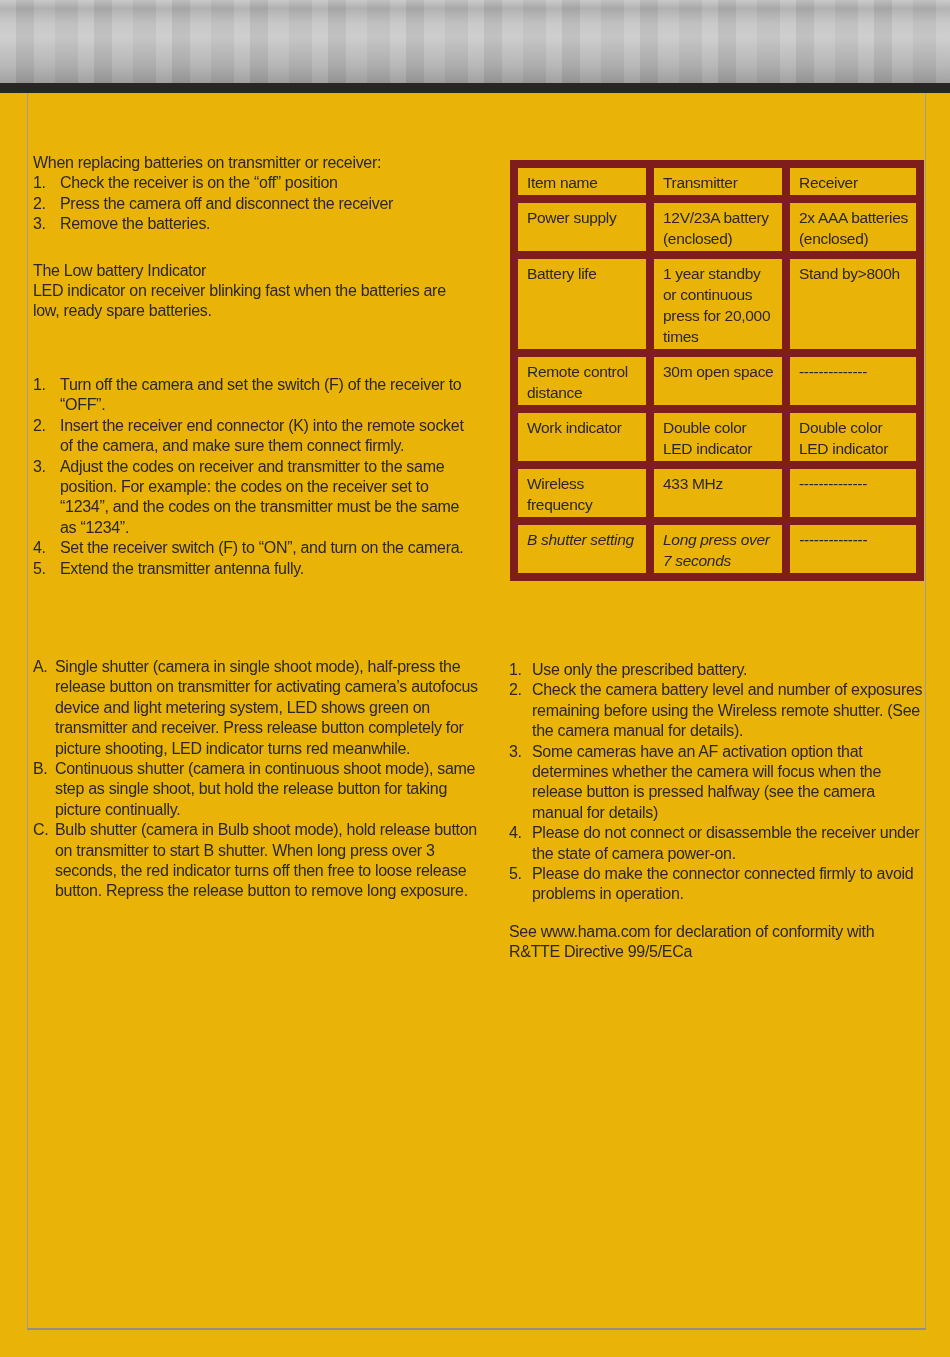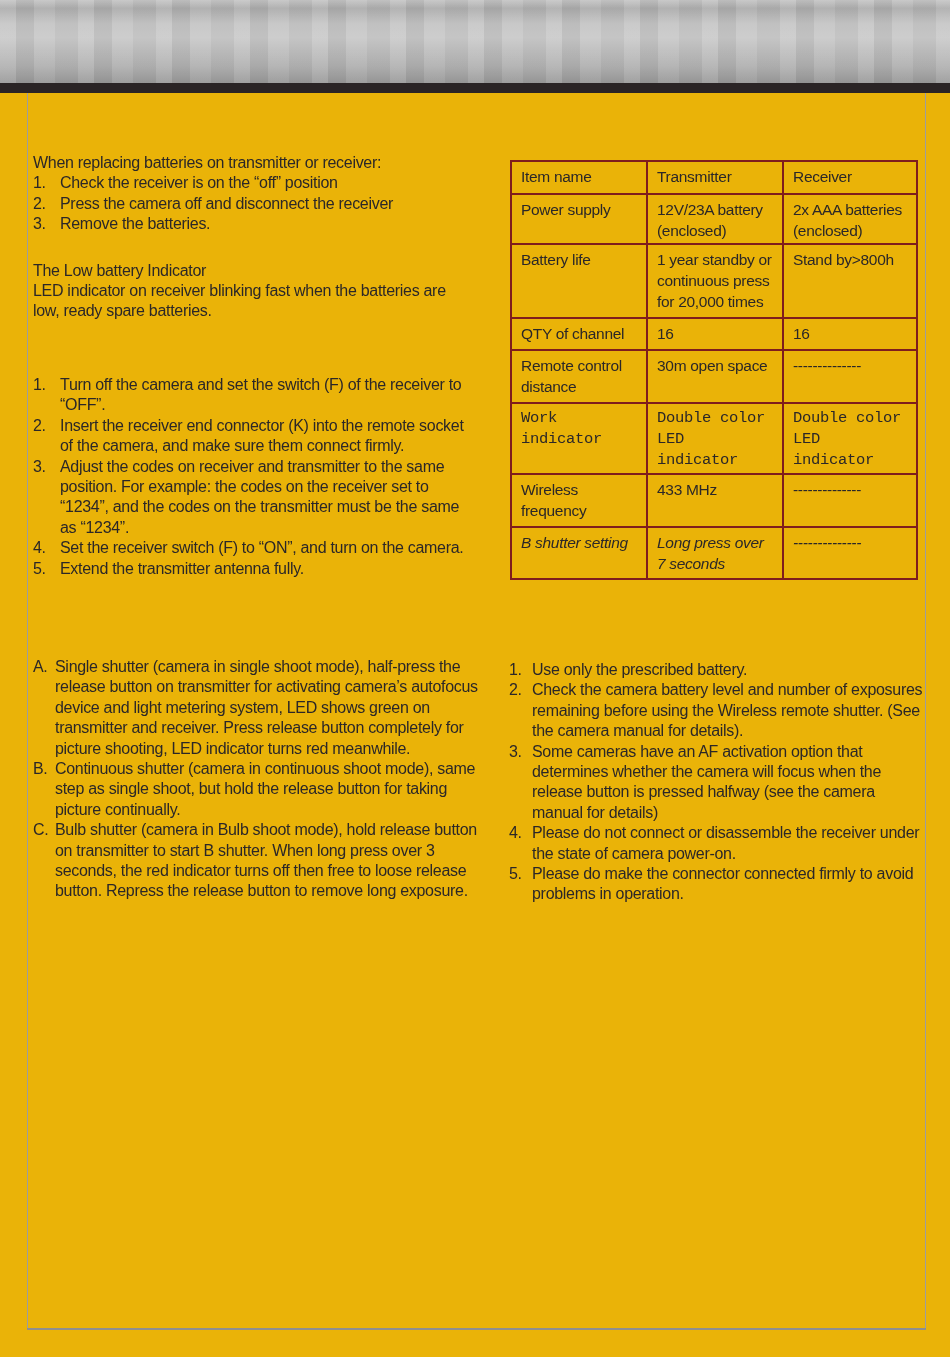--- a/index.html
+++ b/index.html
@@ -38,32 +38,32 @@
   .li.m22 .marker{flex:0 0 22px;}
   .li.m23 .marker{flex:0 0 23px;}
   .li .txt{flex:1 1 auto;}
   
   .spec-table{
     position:absolute;left:510px;top:160px;width:406px;
     border-collapse:collapse;table-layout:fixed;
     font-size:15.5px;letter-spacing:-0.3px;line-height:21px;color:#2b2728;
   }
   .spec-table th,.spec-table td{
-    border:2px solid #7f1d1d;vertical-align:top;text-align:left;
+    border:8px solid #7f1d1d;vertical-align:top;text-align:left;
     font-weight:normal;padding:4px 8px 2px 9px;overflow:hidden;
   }
   .spec-table col.c1{width:136px;}
   .spec-table col.c2{width:136px;}
   .spec-table col.c3{width:134px;}
   .spec-table tr.r0{height:33px;}
   .spec-table tr.r1{height:48px;}
   .spec-table tr.r2{height:74px;}
   .spec-table tr.r3{height:32px;}
   .spec-table tr.r4{height:53px;margin-top:9px;}
-  .spec-table tr.r5{height:53px;font-family:Liberation Mono, monospace;}
+  .spec-table tr.r5{height:53px;}
   .spec-table tr.r6{height:53px;}
   .spec-table tr.r7{height:52px;font-style:italic;}
 </style>
 </head>
 <body>
 
 <div class="page">
 
   <div class="metal-header"></div>
   <div class="dark-bar"></div>
@@ -144,25 +144,20 @@
     <tr class="r1">
       <td>Power supply</td>
       <td>12V/23A battery (enclosed)</td>
       <td>2x AAA batteries (enclosed)</td>
     </tr>
     <tr class="r2">
       <td>Battery life</td>
       <td>1 year standby or continuous press for 20,000 times</td>
       <td>Stand by&gt;800h</td>
     </tr>
-    <tr class="r3">
-      <td>QTY of channel</td>
-      <td>16</td>
-      <td>16</td>
-    </tr>
     <tr class="r4">
       <td>Remote control distance</td>
       <td>30m open space</td>
       <td>--------------</td>
     </tr>
     <tr class="r5">
       <td>Work indicator</td>
       <td>Double color LED indicator</td>
       <td>Double color LED indicator</td>
     </tr>
@@ -195,14 +190,17 @@
     <div class="li m23">
       <span class="marker">4.</span>
       <span class="txt">Please do not connect or disassemble the receiver under the state of camera power-on.</span>
     </div>
     <div class="li m23">
       <span class="marker">5.</span>
       <span class="txt">Please do make the connector connected firmly to avoid problems in operation.</span>
     </div>
   </section>
 
+  <section class="block block-conformity">
+    <p>See www.hama.com for declaration of conformity with R&amp;TTE Directive 99/5/ECa</p>
+  </section>
 
 </div>
 
 </body></html>

